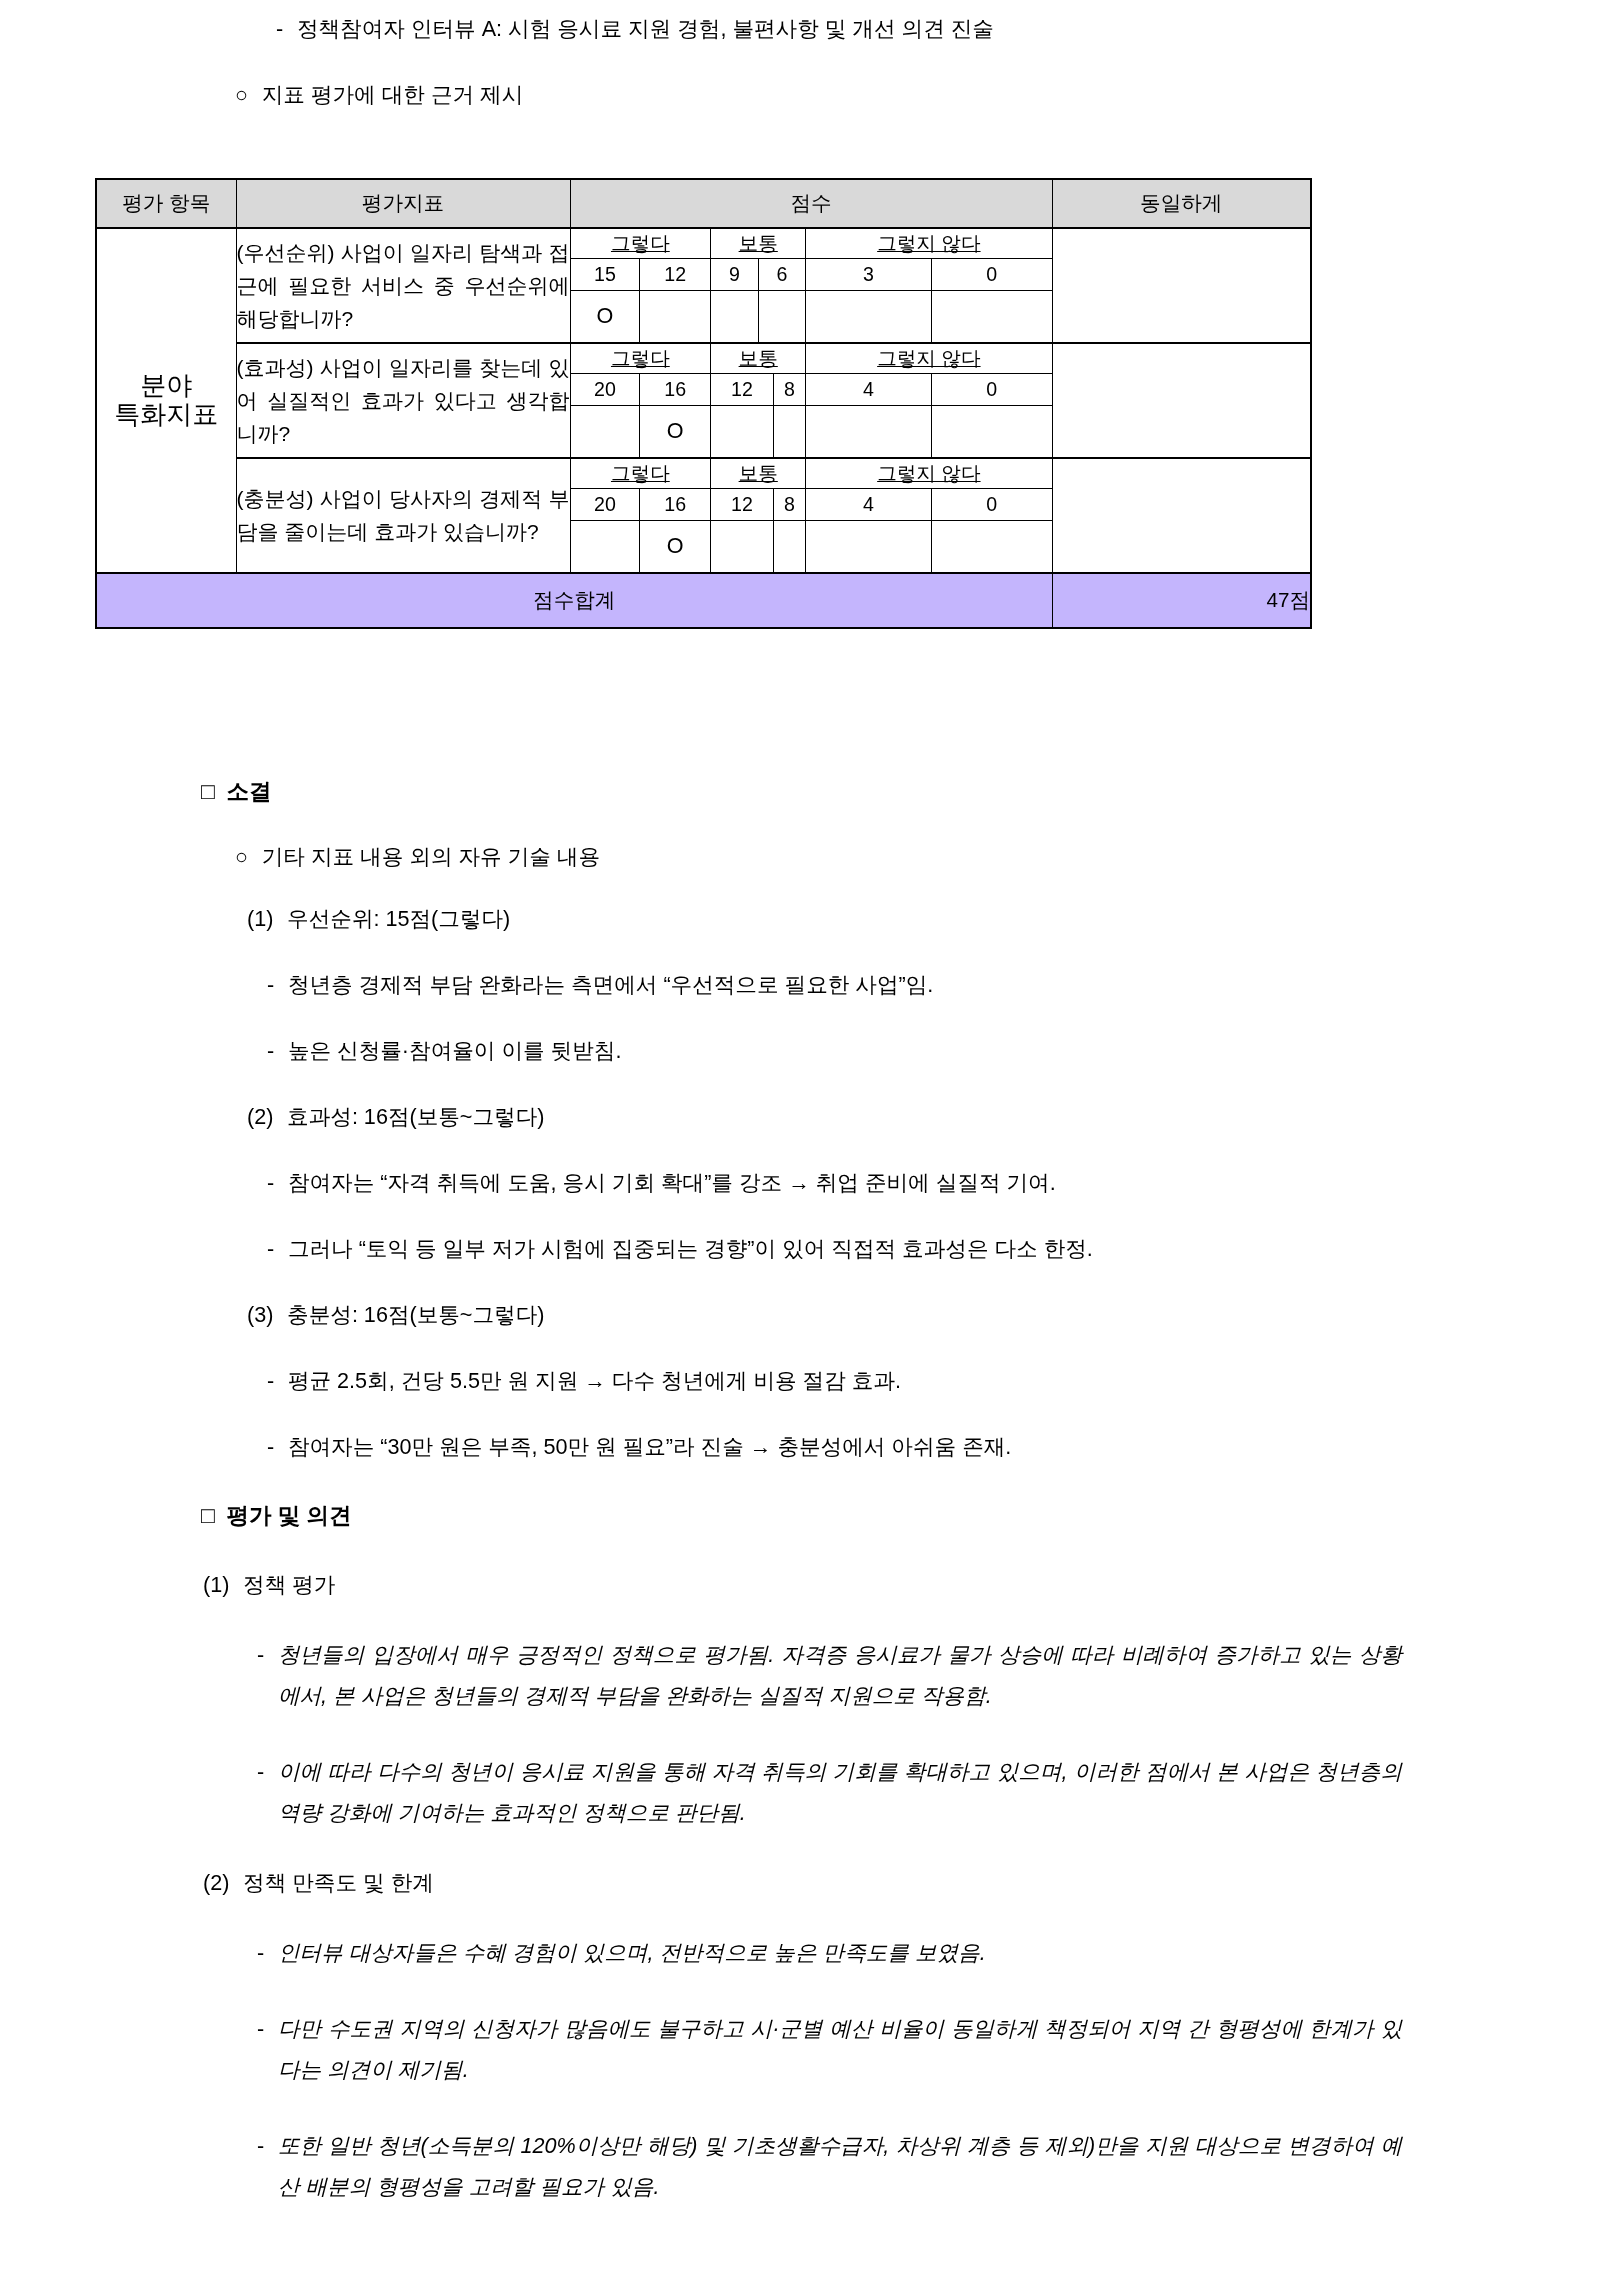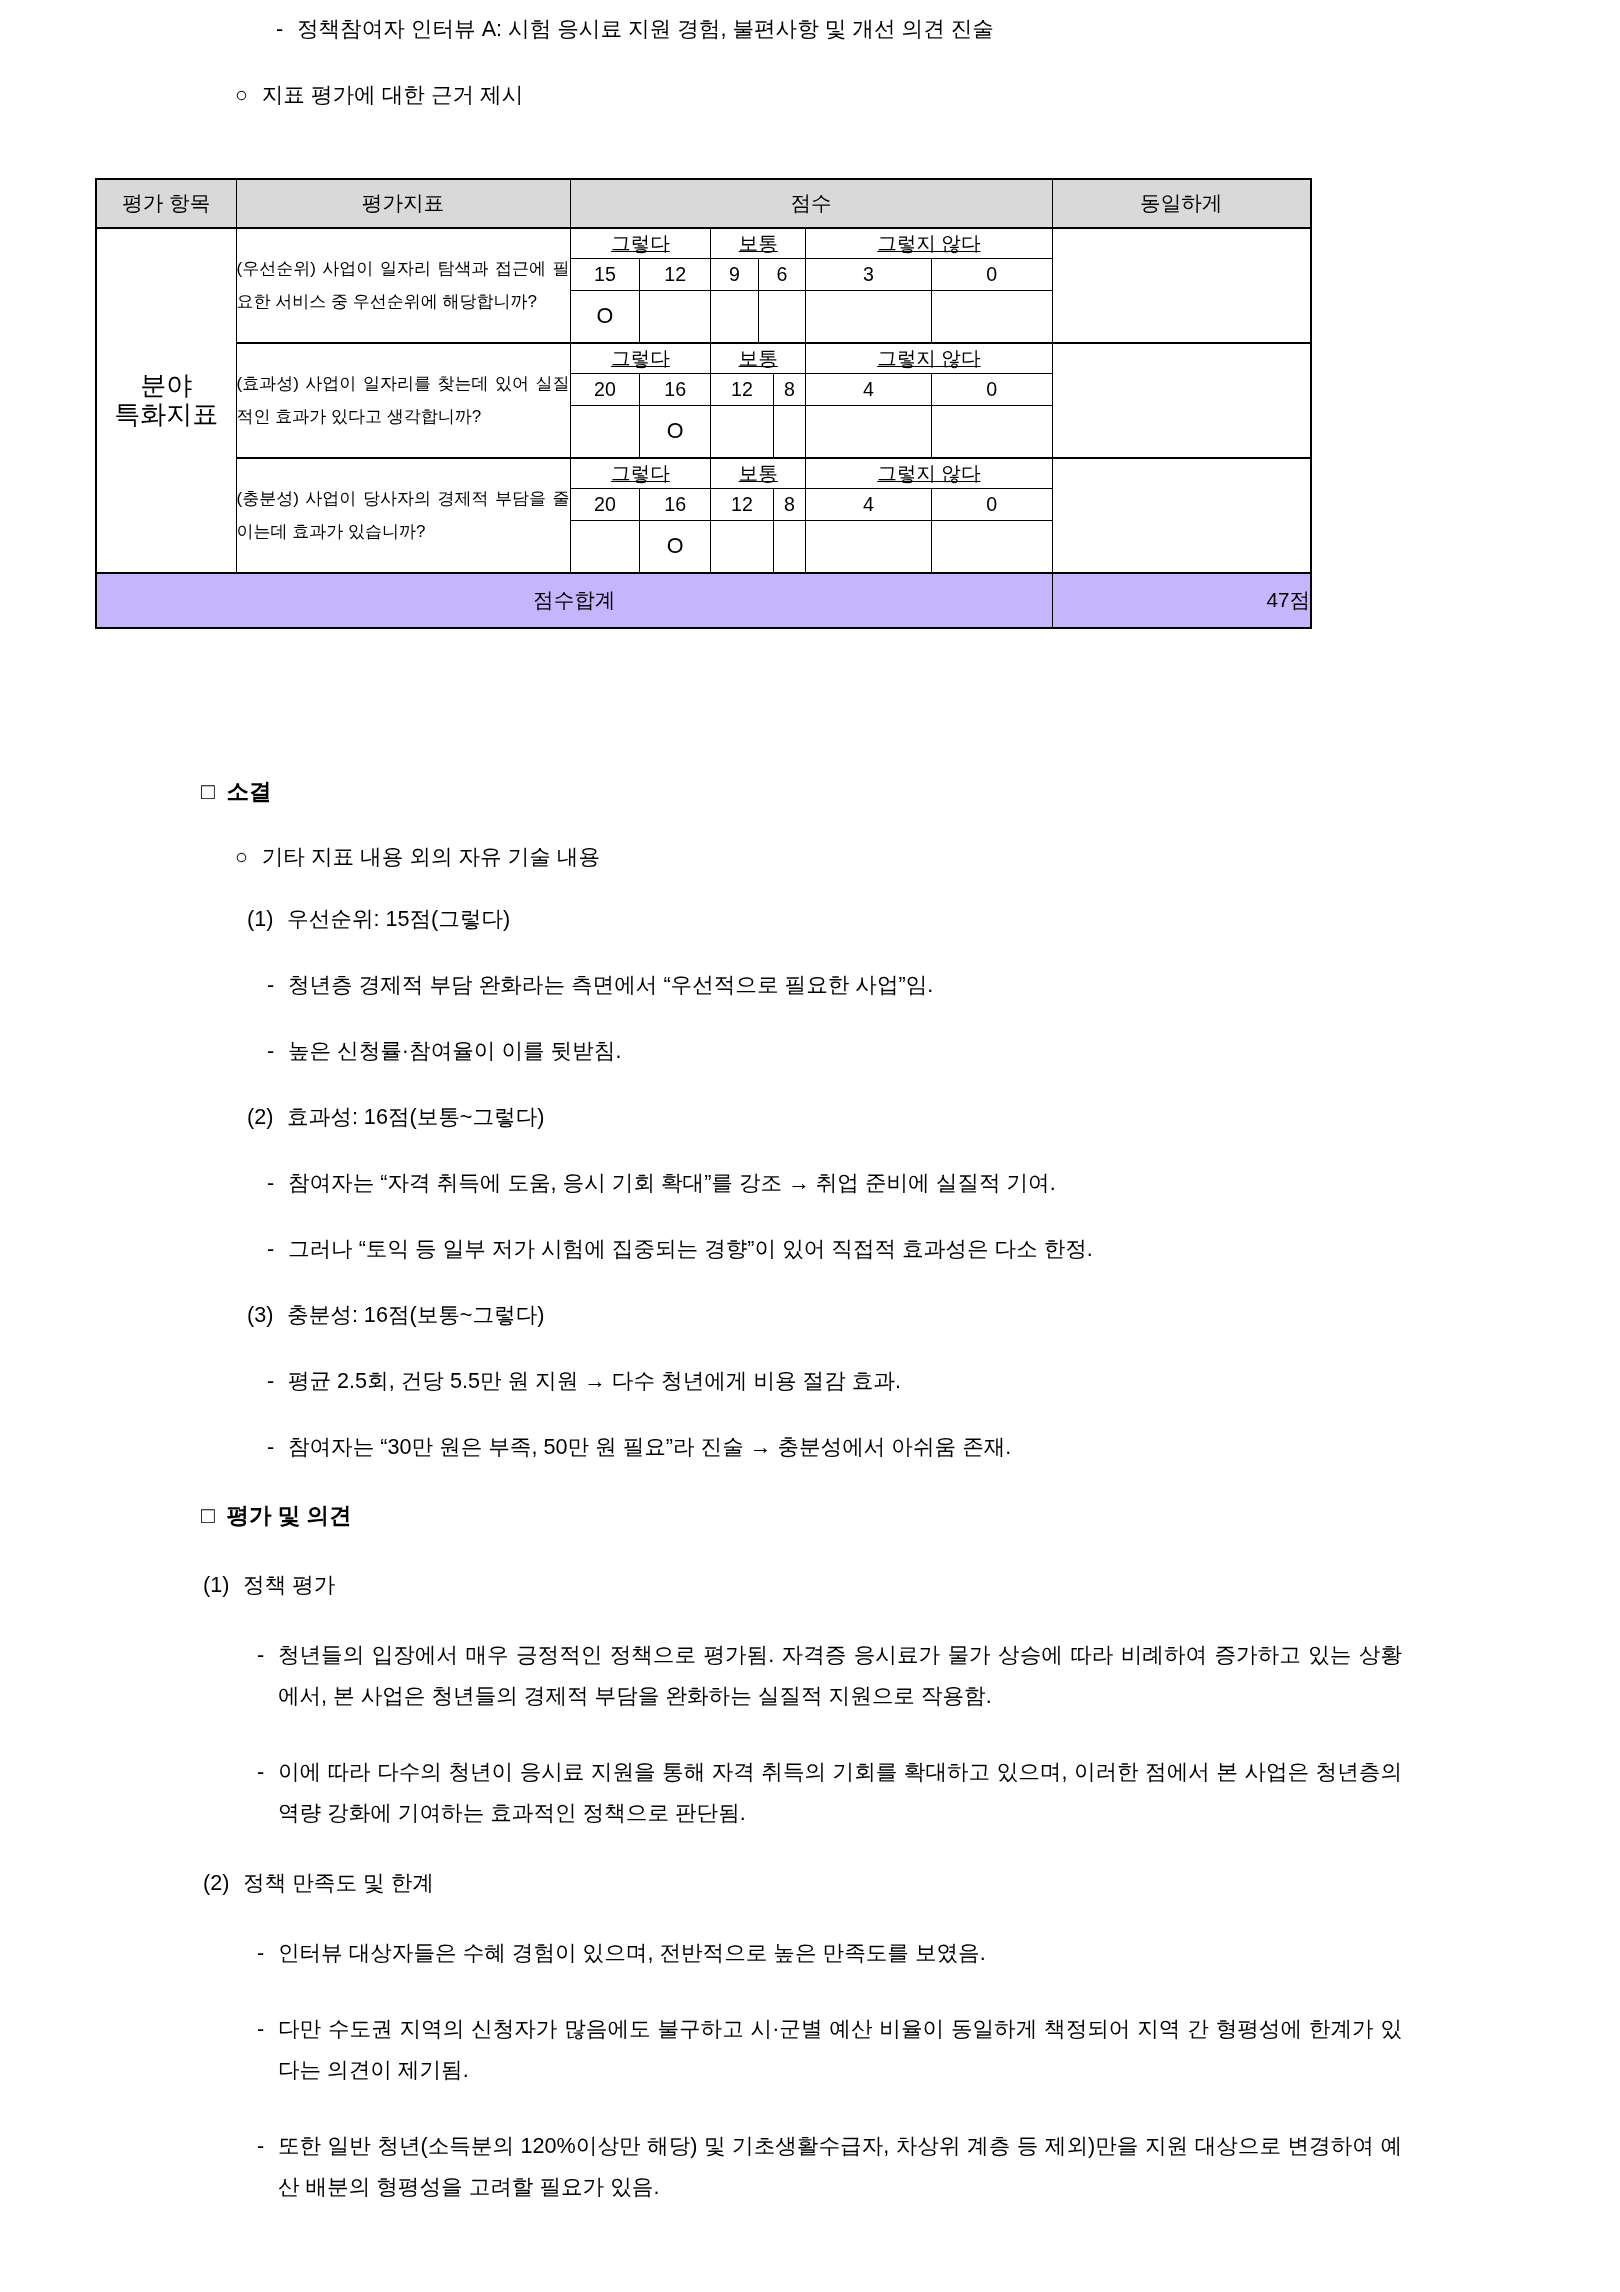--- a/index.html
+++ b/index.html
@@ -18,21 +18,21 @@
     margin:69px 0 0 95px;width:1215px;
     border:2.9px solid #000;font-size:19.6px;
   }
   table.eval td{border:1.5px solid #000;padding:0;}
   tr.head td{
     background:#d9d9d9;height:47px;text-align:center;vertical-align:middle;
     font-size:20.6px;border-bottom:2.9px solid #000;
   }
   td.cat{text-align:center;vertical-align:middle;font-size:26px;line-height:29px;}
   td.q{
-    padding:3.9px 9.8px;font-size:17px;line-height:33px;
+    padding:3.9px 9.8px;font-size:21px;line-height:33px;
     text-align:justify;vertical-align:middle;
   }
   tr.qrow td{border-top:2.5px solid #000;}
   td.sgc{border-left:2.5px solid #000;vertical-align:top;}
   td.op{border-left:2.5px solid #000;}
   table.sg{border-collapse:collapse;width:100%;font-size:19.6px;text-align:center;}
   table.sg td{border:1.5px solid #000;vertical-align:middle;}
   table.sg tr.lab td{height:29px;text-decoration:underline;}
   table.sg tr.val td{height:31px;}
   table.sg tr.mrk td{height:51px;font-size:21.6px;}
@@ -47,21 +47,21 @@
   td.tlabel{text-align:center;}
   td.tval{text-align:right;padding-right:9.8px;}
   
   .sec-h{display:flex;font-size:22.5px;font-weight:bold;line-height:31px;margin-left:201px;}
   .sec-h .mk{margin-right:11.8px;}
   .circ-item{display:flex;font-size:21.6px;line-height:29px;margin-left:235px;}
   .num-item{display:flex;font-size:21.6px;line-height:29px;margin-left:247px;}
   .dash-item{display:flex;font-size:21.6px;line-height:29px;margin-left:267px;}
   .eval-num{display:flex;font-size:21.6px;line-height:29px;margin-left:203px;}
   .eval-dash{display:flex;font-size:21.6px;line-height:41px;margin-left:257px;width:1145px;}
-  .eval-dash .tx{text-align:justify;}
+  .eval-dash .tx{text-align:justify;font-style:italic;}
   .mt150{margin-top:147px;} .mt40{margin-top:39px;} .mt38{margin-top:37px;}
   .mt36{margin-top:35px;} .mt34{margin-top:33px;}
 </style>
 </head>
 <body>
 
 <div class="page">
 
   <div class="intro1">
     <span class="mk">-</span>

